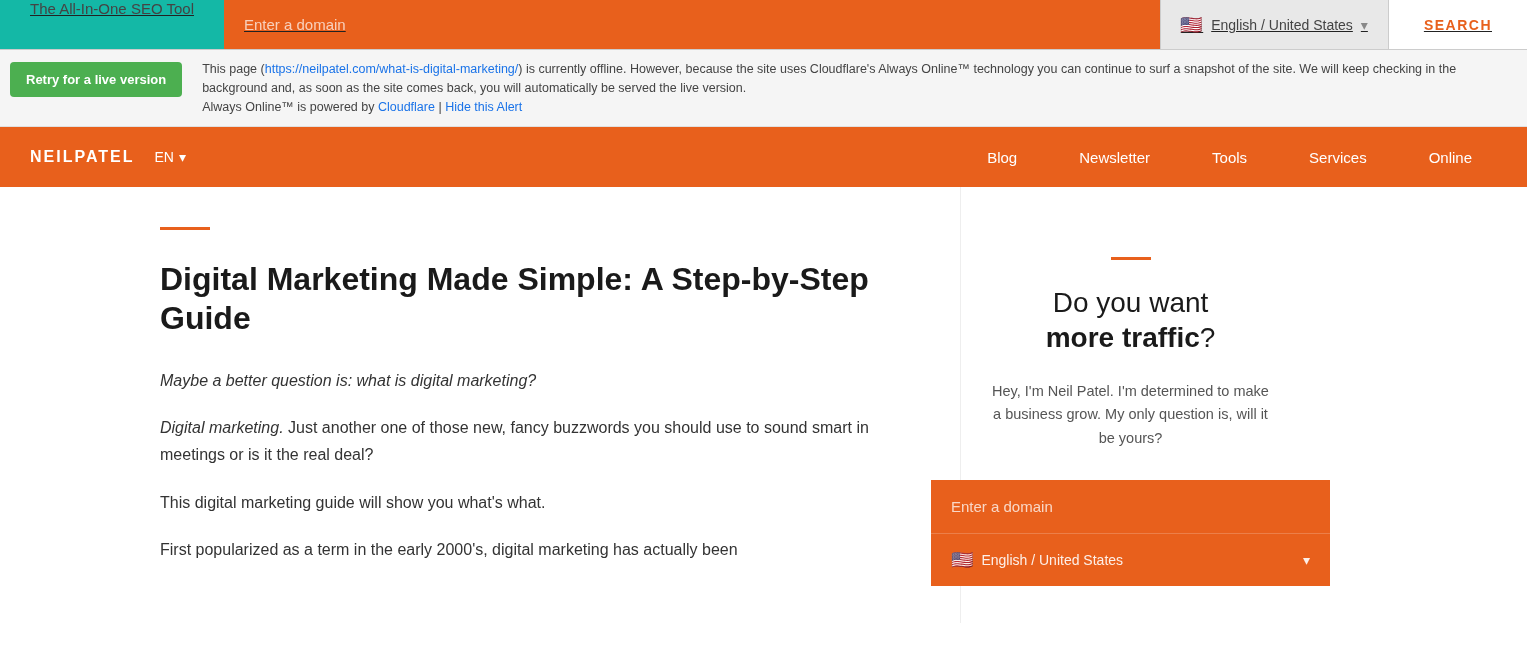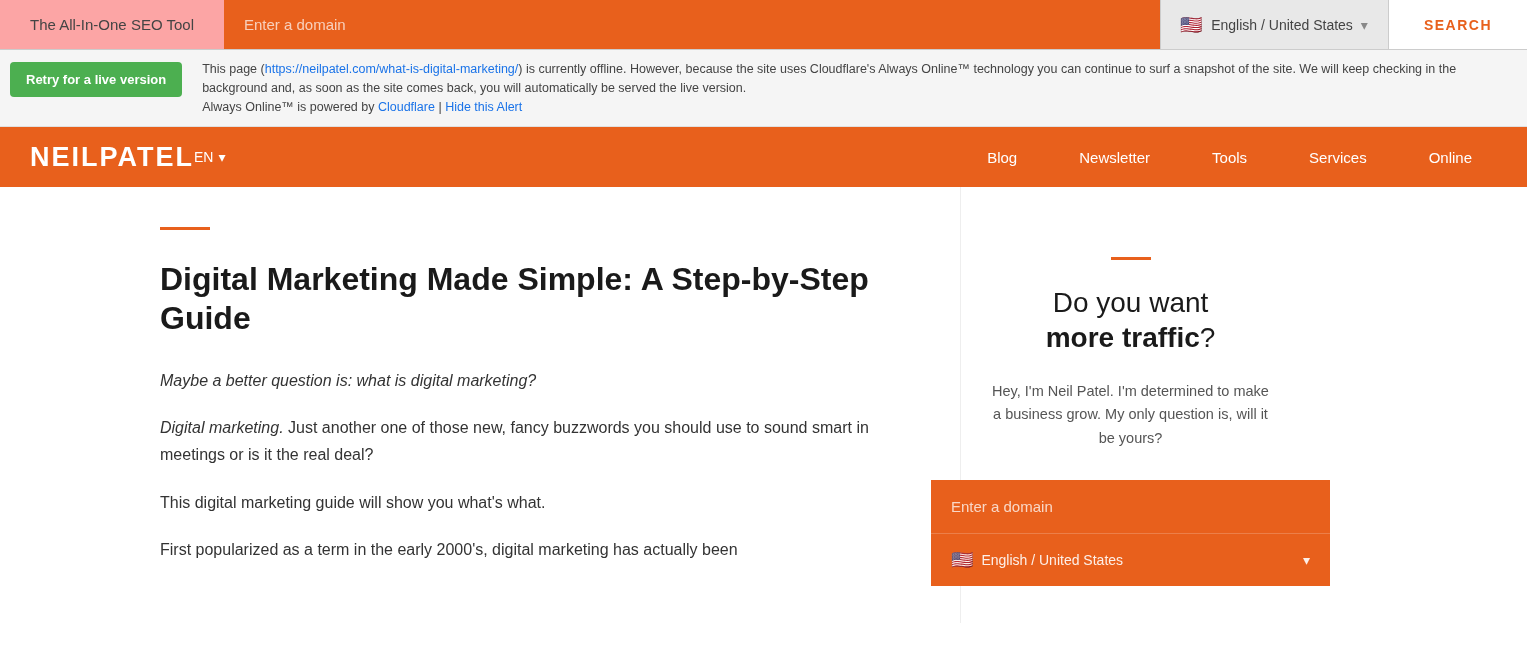--- a/index.html
+++ b/index.html
@@ -1,24 +1,24 @@
 <!DOCTYPE html>
 <html><head>
   <meta charset="utf-8">
   <style>
     * { margin: 0; padding: 0; box-sizing: border-box; }
     body { font-family: Georgia, 'Times New Roman', serif; background: #fff; font-size: 16px; color: #222; }
 
     
     .top-bar {
       display: flex;
-      align-items: center;
       height: 50px;
-      background: #fca5a5;
+      background: #14b8a6;
       border-bottom: 1px solid #ccc;
+      text-decoration: underline;
     }
     .top-bar-logo {
       padding: 0 30px;
       font-size: 15px;
       color: #444;
       font-family: Arial, sans-serif;
       white-space: nowrap;
     }
     .top-bar-search {
       flex: 1;
@@ -101,24 +101,25 @@
     .nav-bar {
       background: #e8601c;
       display: flex;
       align-items: center;
       height: 60px;
       padding: 0 30px;
     }
     .nav-logo {
       color: #fff;
       font-family: Arial, sans-serif;
-      font-size: 27px;
+      font-size: 16px;
       font-weight: 900;
       letter-spacing: 2px;
       text-transform: uppercase;
+      margin-right: 20px;
     }
     .nav-lang {
       display: flex;
       align-items: center;
       gap: 5px;
       color: #fff;
       font-family: Arial, sans-serif;
       font-size: 14px;
       cursor: pointer;
       margin-right: auto;

